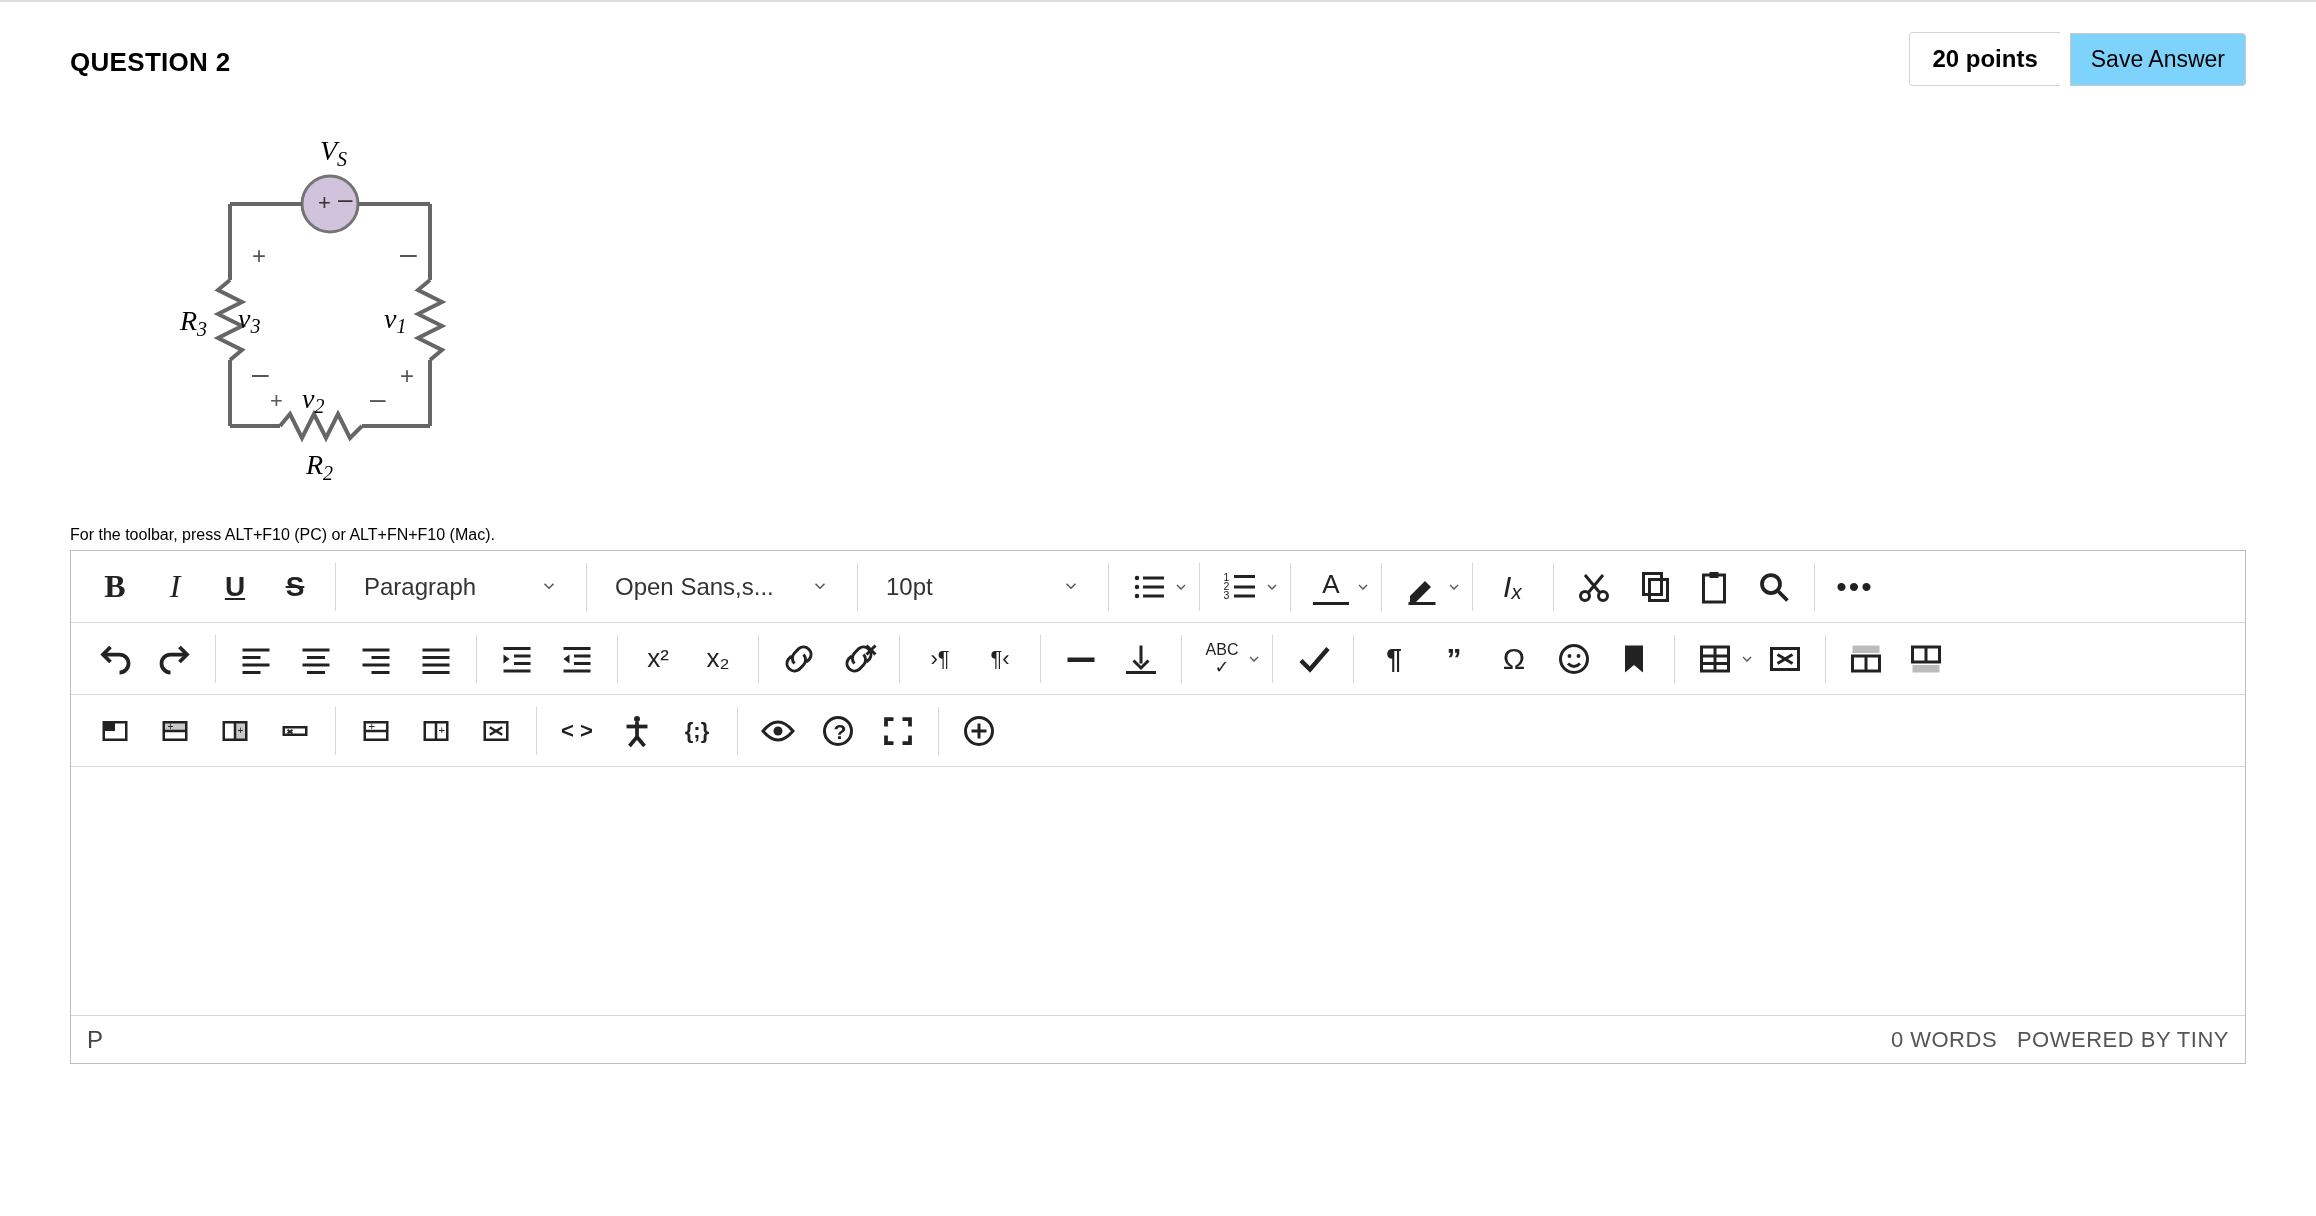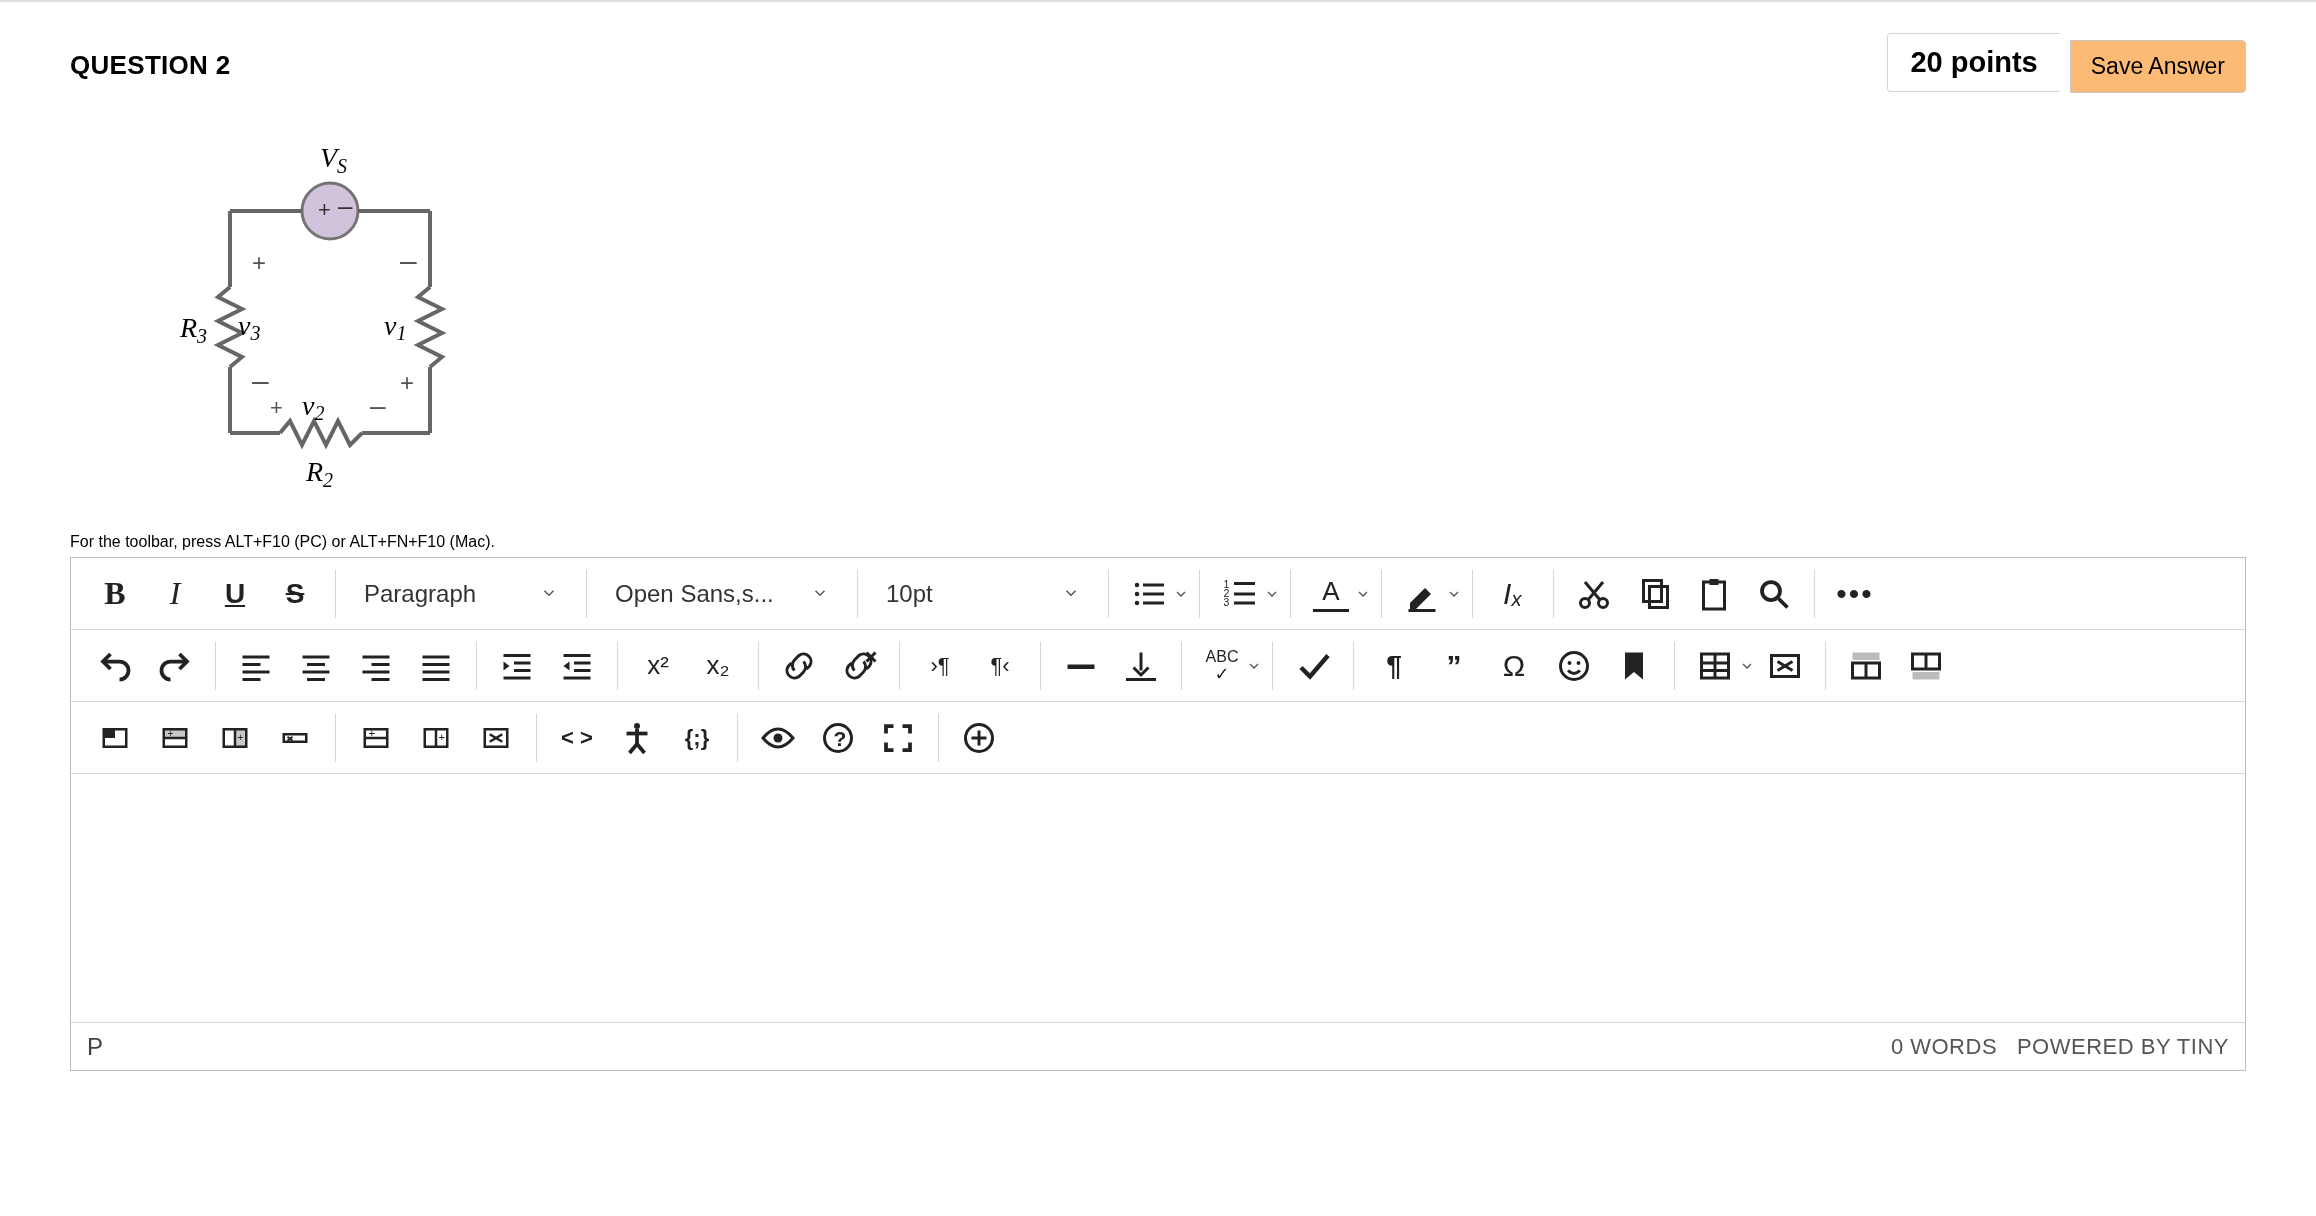--- a/index.html
+++ b/index.html
@@ -2,22 +2,22 @@
 <html><head>
 <meta charset="utf-8">
 <style>
   * { box-sizing: border-box; margin: 0; padding: 0; }
   body { font-family: -apple-system, "Helvetica Neue", Arial, sans-serif; background: #fff; color: #000; width: 2316px; height: 1216px; font-size: 24px; }
   .topline { border-top: 2px solid #ddd; height: 2px; width: 100%; }
   .container { padding: 30px 70px 0 70px; }
   .hdr { display: flex; align-items: center; gap: 10px; }
   .qtitle { font-weight: 700; font-size: 26px; letter-spacing: .3px; flex: 0 0 auto; padding-top: 6px; }
   .spacer { flex: 1 1 auto; }
-  .points-box { display: flex; align-items: center; border: 1px solid #d5d5d5; border-right: none; border-top-left-radius: 4px; border-bottom-left-radius: 4px; padding: 12px 22px; font-size: 29px; font-weight: 700; }
-  .save-box { border: 1px solid #c9c9c9; background: #fdba74; padding: 12px 20px; font-size: 23px; border-top-right-radius: 4px; border-bottom-right-radius: 4px; margin-top: 8px; }
+  .points-box { display: flex; align-items: center; border: 1px solid #d5d5d5; border-right: none; border-top-left-radius: 4px; border-bottom-left-radius: 4px; padding: 12px 22px; font-size: 24px; font-weight: 700; }
+  .save-box { border: 1px solid #c9c9c9; background: #7dd3fc; padding: 12px 20px; font-size: 23px; border-top-right-radius: 4px; border-bottom-right-radius: 4px; }
   .prompt { margin-top: 28px; font-size: 24px; line-height: 1.35; }
   .circuit-wrap { margin: 44px 0 8px 0; }
   .toolbar-hint { margin-top: 10px; font-size: 16px; }
   .editor { margin-top: 6px; border: 1px solid #bdbdbd; width: 2176px; }
   .row { display: flex; align-items: center; height: 72px; border-bottom: 1px solid #d6d6d6; padding: 0 14px; gap: 0; }
   .row:last-of-type { border-bottom: none; }
   .sep { width: 1px; height: 48px; background: #d6d6d6; margin: 0 10px; }
   .tb { width: 60px; height: 60px; display: inline-flex; align-items: center; justify-content: center; color: #222; fill: #222; }
   .tb svg { width: 36px; height: 36px; }
   .tb.small svg { width: 30px; height: 30px; }

